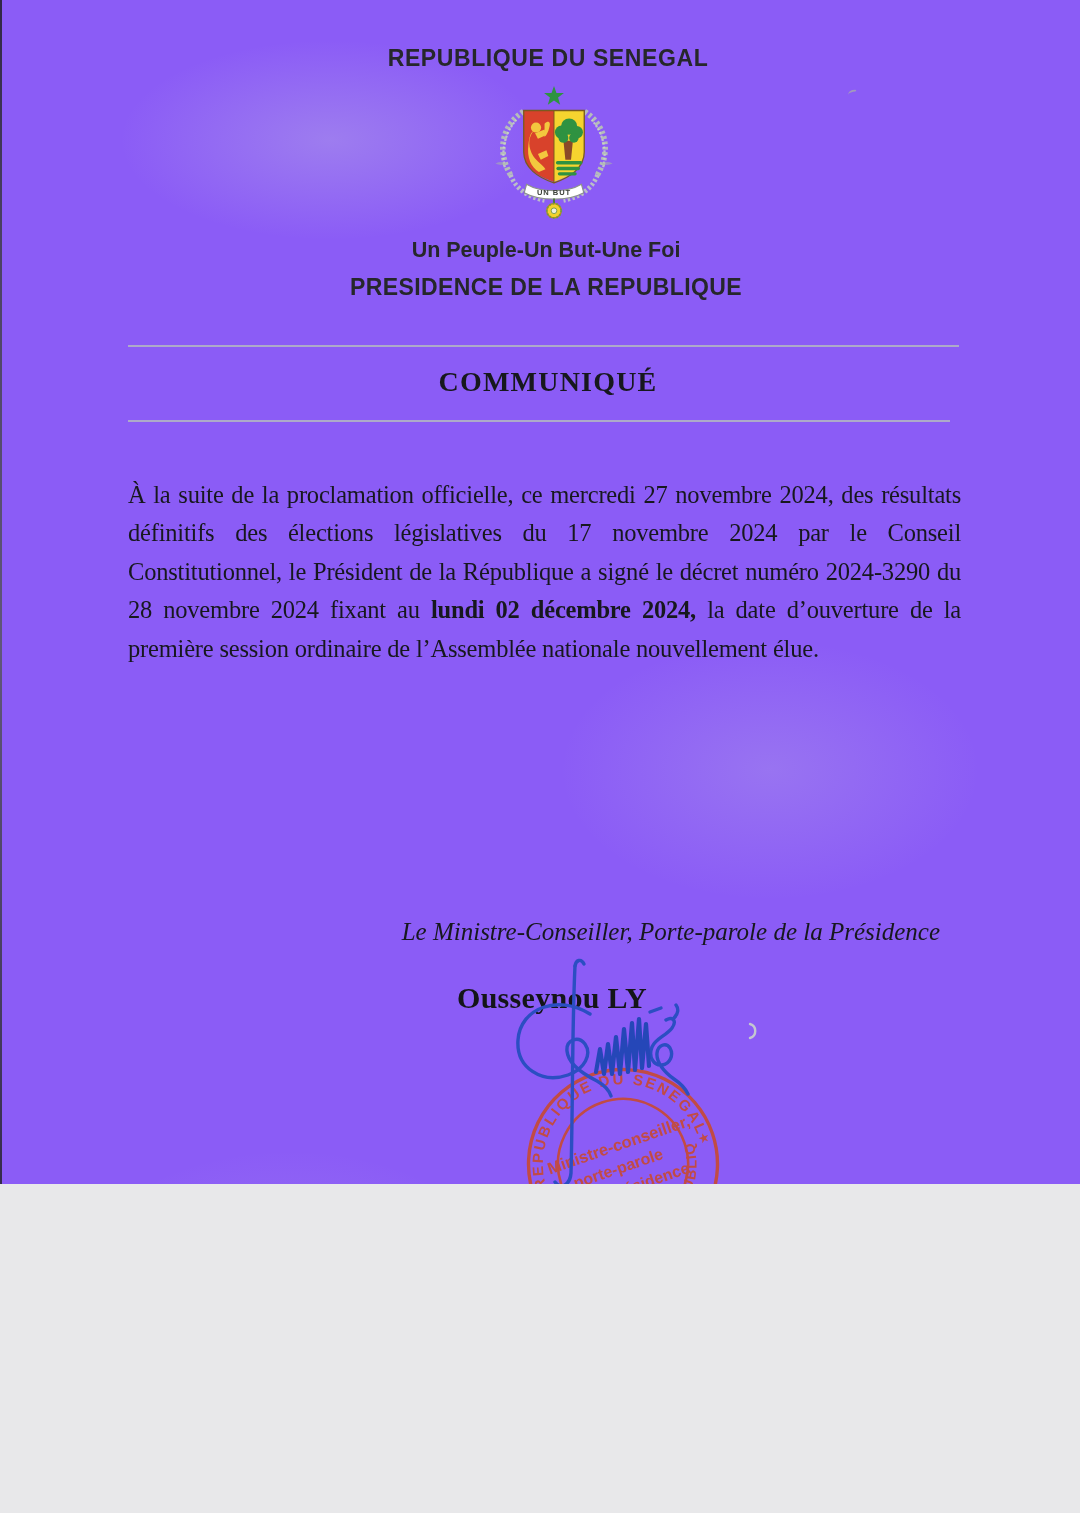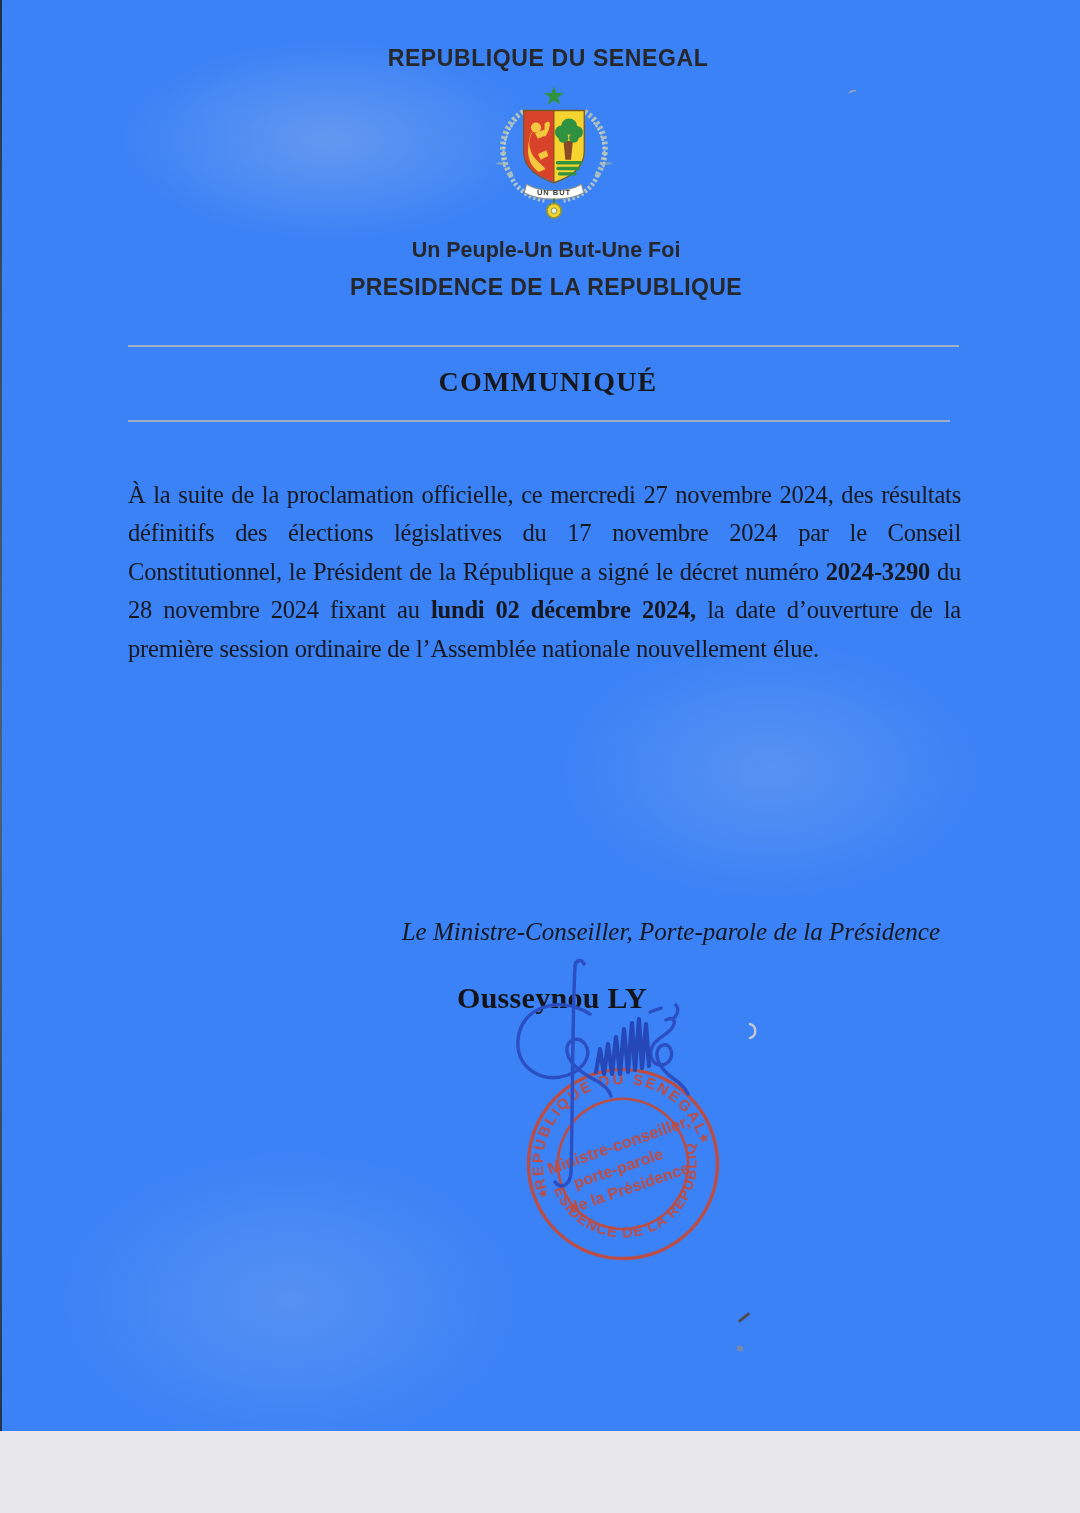--- a/index.html
+++ b/index.html
@@ -1,21 +1,21 @@
 <!DOCTYPE html>
 <html lang="fr"><head>
 <meta charset="utf-8">
 <title>Communiqué</title>
 <style>
   html,body{margin:0;padding:0;background:#e8e8ea;}
   .page{
     position:relative;
-    width:1080px;height:1431px;
+    width:1080px;height:1184px;
     margin:0 auto;
-    background:#3b82f6;
+    background:#8b5cf6;
     overflow:hidden;
     font-family:"Liberation Serif", serif;
     color:#1d1e24;
   }
   
   .edge-line{
     position:absolute;left:0;top:0;width:2px;height:100%;
     background:linear-gradient(#1a1a1a,#3a3a3e 20%,#55555a 55%,#2e2e32 90%,#1f1f22);
     opacity:.8;z-index:5;
   }
@@ -53,21 +53,21 @@
     font-weight:bold;font-size:28px;letter-spacing:1.2px;color:#17181d;
   }
 
   
   .body-par{
     position:absolute;left:128px;top:476px;width:833px;
     font-size:24.5px;line-height:38.4px;letter-spacing:-.2px;
     text-align:justify;color:#17181e;
   }
   .seg-normal{font-weight:normal;}
-  .seg-bold{font-weight:bold;}
+  .seg-bold{font-weight:normal;}
   .seg-bold-italic{font-weight:bold;}
 
   .dateline{
     position:absolute;top:848px;right:117px;
     font-size:25.5px;color:#17181e;
   }
   .signatory-role{
     position:absolute;top:918px;right:140px;
     font-size:25px;font-style:italic;color:#17181e;
   }

